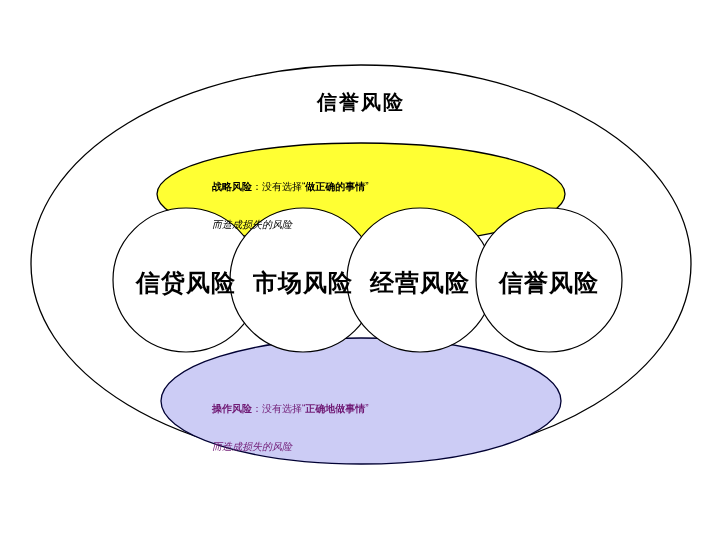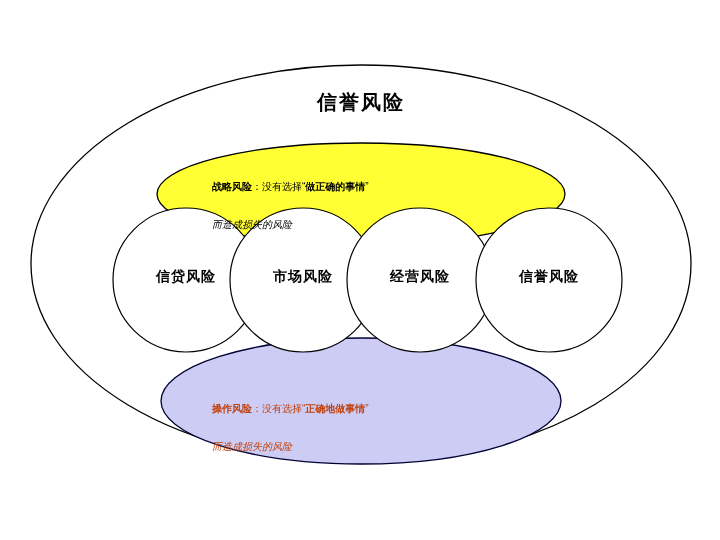--- a/index.html
+++ b/index.html
@@ -25,41 +25,41 @@
     width: 720px;
     height: 540px;
   }
   .lbl {
     position: absolute;
     white-space: pre;
     color: #000000;
     line-height: 1.25;
   }
   .circle-label {
-    font-size: 14px;
+    font-size: 24px;
     font-weight: 700;
     letter-spacing: 1px;
     text-align: center;
     width: 140px;
   }
   .outer-label {
     font-size: 20px;
     font-weight: 700;
     letter-spacing: 2px;
     text-align: center;
     width: 220px;
   }
   .ellipse-label {
     font-size: 10px;
     text-align: left;
   }
   .ellipse-label .line1 { display: block; }
   .ellipse-label .line2 { display: block; font-style: italic; }
   .ellipse-label b { font-weight: 700; }
-  .blue-text { color: #c2410c; }
+  .blue-text { color: #701a75; }
 </style>
 </head>
 <body>
 
 <div id="canvas">
 
   <svg id="diagram-svg" viewBox="0 0 720 540">
 
     <ellipse cx="361" cy="256" rx="330" ry="199" fill="#ffffff" stroke="#000000" stroke-width="1.3"></ellipse>
 

